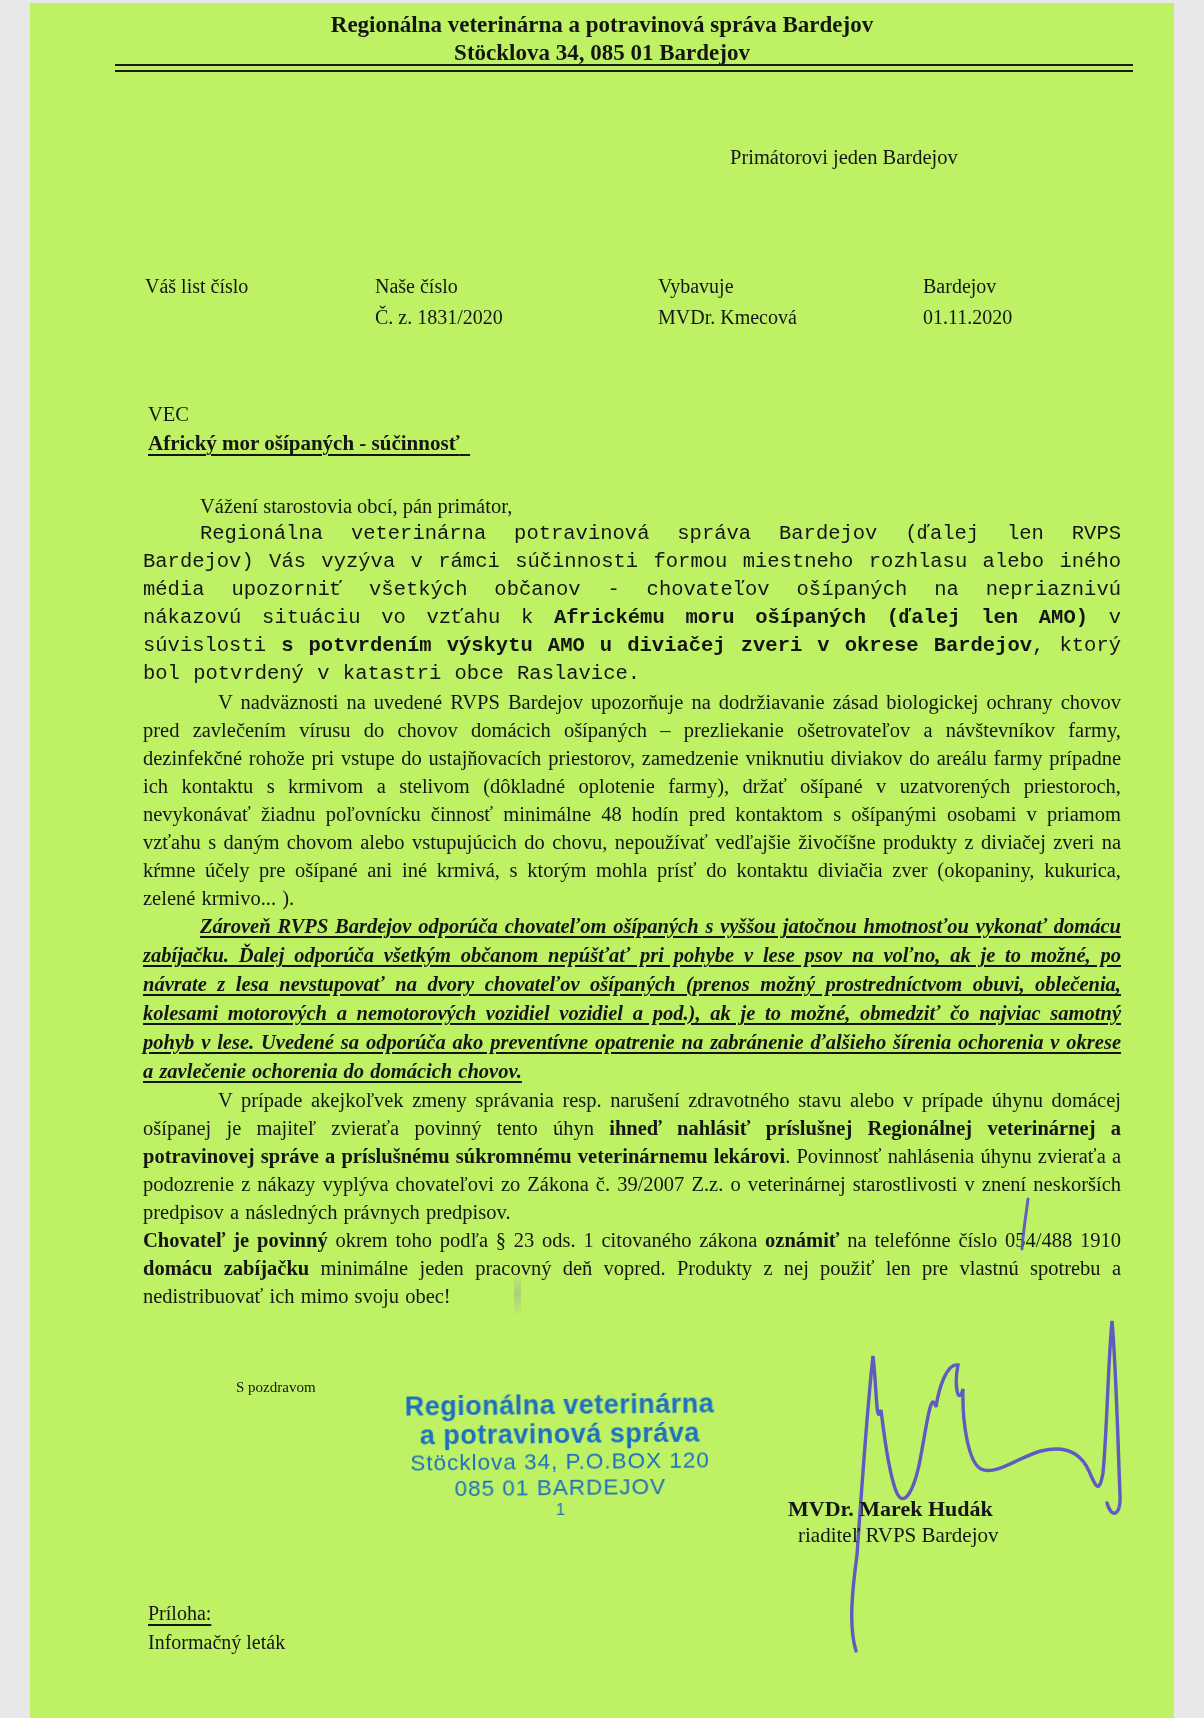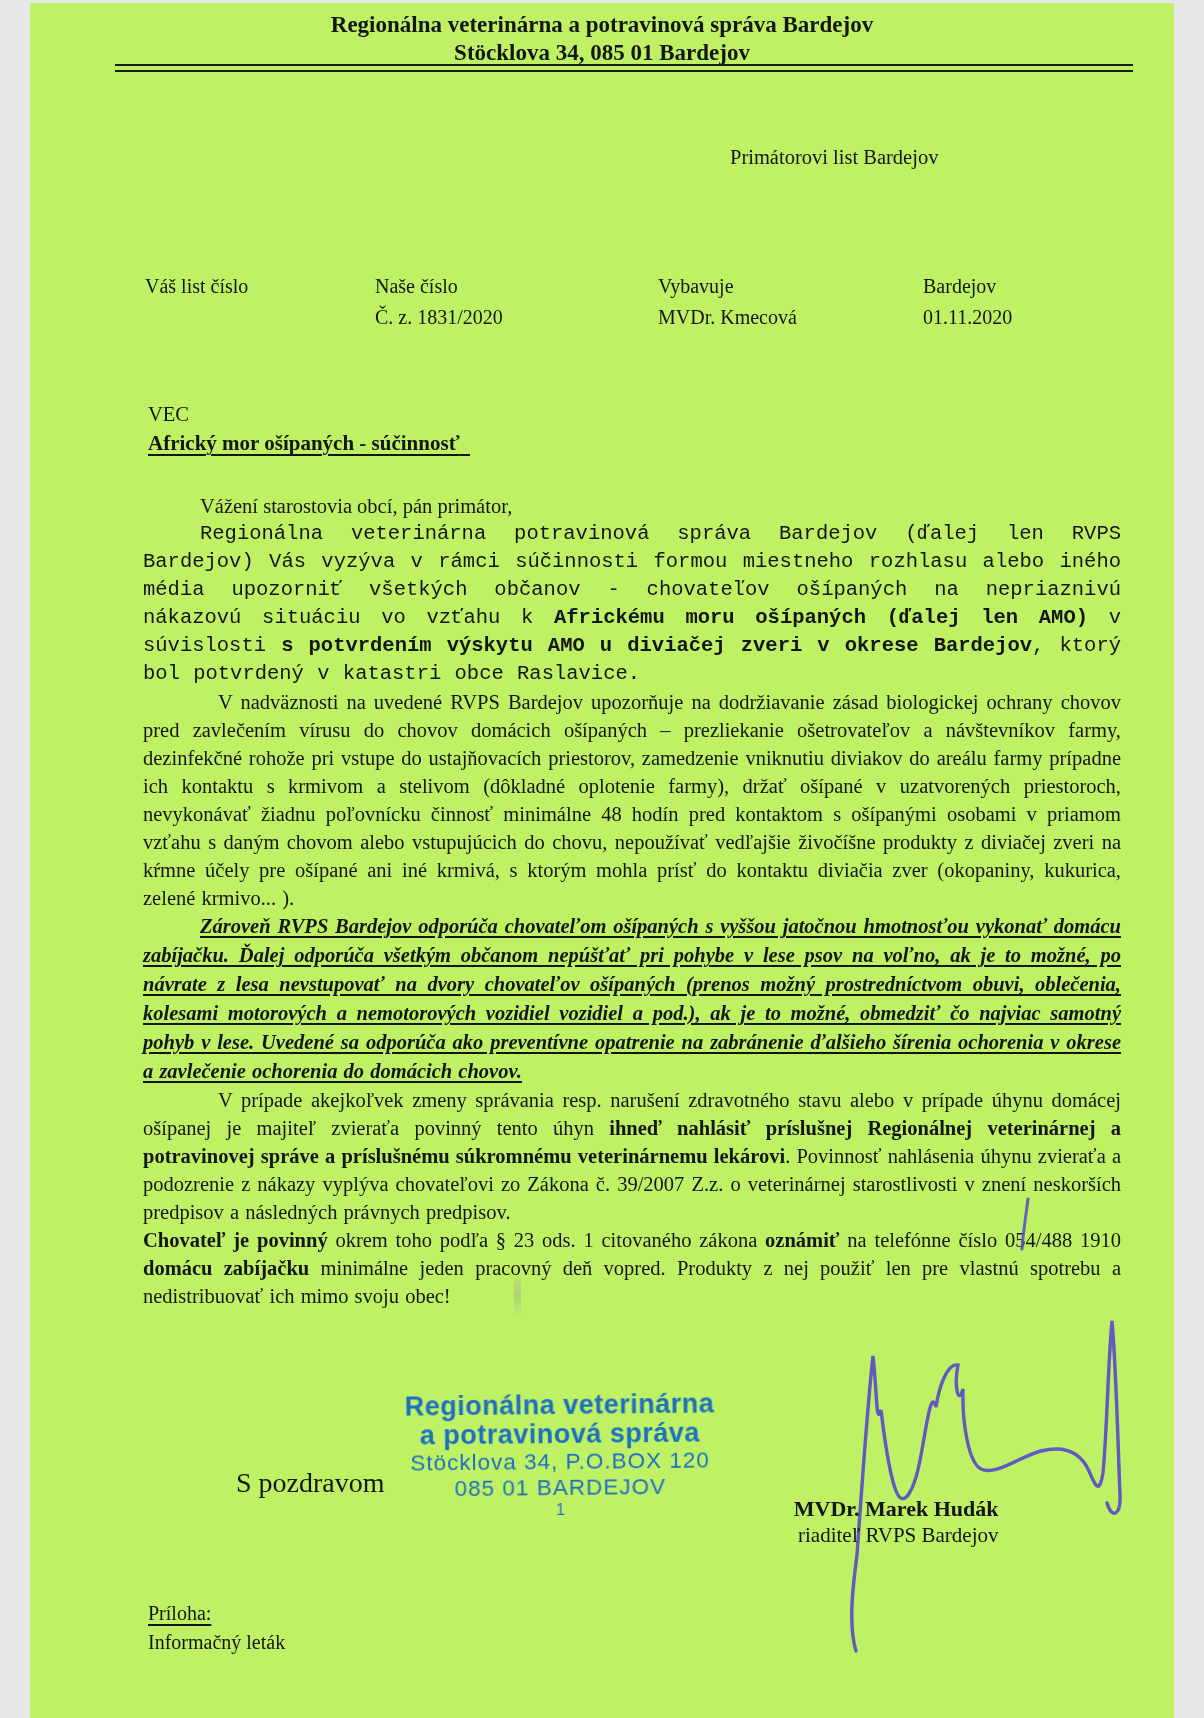--- a/index.html
+++ b/index.html
@@ -30,32 +30,32 @@
   .main-col{position:absolute;top:489px;left:113px;width:978px;font-size:20.5px;line-height:28px;}
   .salutation{text-indent:57px;margin:0;}
   p.para{margin:0;text-align:justify;word-spacing:1px;}
   .p1{margin-top:20px;text-indent:57px;font-family:Liberation Mono, monospace;}
   .p2{margin-top:22px;text-indent:75px;}
   .p3{margin-top:18px;text-indent:57px;font-weight:bold;font-style:italic;text-decoration:underline;text-underline-offset:3px;line-height:29px;}
   .p4{margin-top:16px;text-indent:75px;}
   .p5{margin-top:16px;text-indent:0;}
   .seg-bold{font-weight:bold;}
   
-  .closing{position:absolute;top:1464px;left:206px;font-size:28px;}
+  .closing{position:absolute;top:1376px;left:206px;font-size:15px;}
   .stamp{
     position:absolute;top:1388px;left:358px;width:344px;text-align:center;
     font-family:"Liberation Sans","DejaVu Sans",sans-serif;
     transform:rotate(-0.6deg);
     filter:blur(0.3px);
   }
   .stamp .s1{font-size:27px;font-weight:bold;line-height:29px;letter-spacing:0.5px;}
   .stamp .s2{font-size:22.5px;line-height:26px;letter-spacing:1px;font-weight:500;}
   .stamp .s3{font-size:16px;line-height:18px;}
   .signee{position:absolute;top:1492px;left:758px;font-size:22px;line-height:27px;}
-  .signee .name{font-weight:bold;text-align:right;}
+  .signee .name{font-weight:bold;}
   .signee .title{padding-left:10px;font-size:21px;text-align:center;}
   .sig-svg{position:absolute;top:1180px;left:720px;pointer-events:none;}
   
   .attachment{position:absolute;top:1596px;left:118px;font-size:20px;line-height:29px;}
   .attachment .lab{text-decoration:underline;text-underline-offset:4px;}
   
   .artifact{position:absolute;top:1268px;left:484px;width:7px;height:46px;background:linear-gradient(#00000000,#9996,#00000000);border-radius:4px;}
 </style>
 </head>
 <body>
@@ -63,21 +63,21 @@
 <div class="page">
 
   <div class="letterhead">
     <div>Regionálna veterinárna a potravinová správa Bardejov</div>
     <div>Stöcklova 34, 085  01 Bardejov</div>
   </div>
   <div class="rule-a"></div>
   <div class="rule-b"></div>
 
   <div class="recipient">
-    <div>Primátorovi list Bardejov</div>
+    <div>Primátorovi jeden Bardejov</div>
   </div>
 
   <div class="ref ref-l1 c1">Váš list číslo</div>
   <div class="ref ref-l1 c2">Naše číslo</div>
   <div class="ref ref-l1 c3">Vybavuje</div>
   <div class="ref ref-l1 c4">Bardejov</div>
   <div class="ref ref-l2 c1"></div>
   <div class="ref ref-l2 c2">Č. z. 1831/2020</div>
   <div class="ref ref-l2 c3">MVDr. Kmecová</div>
   <div class="ref ref-l2 c4">01.11.2020</div>

